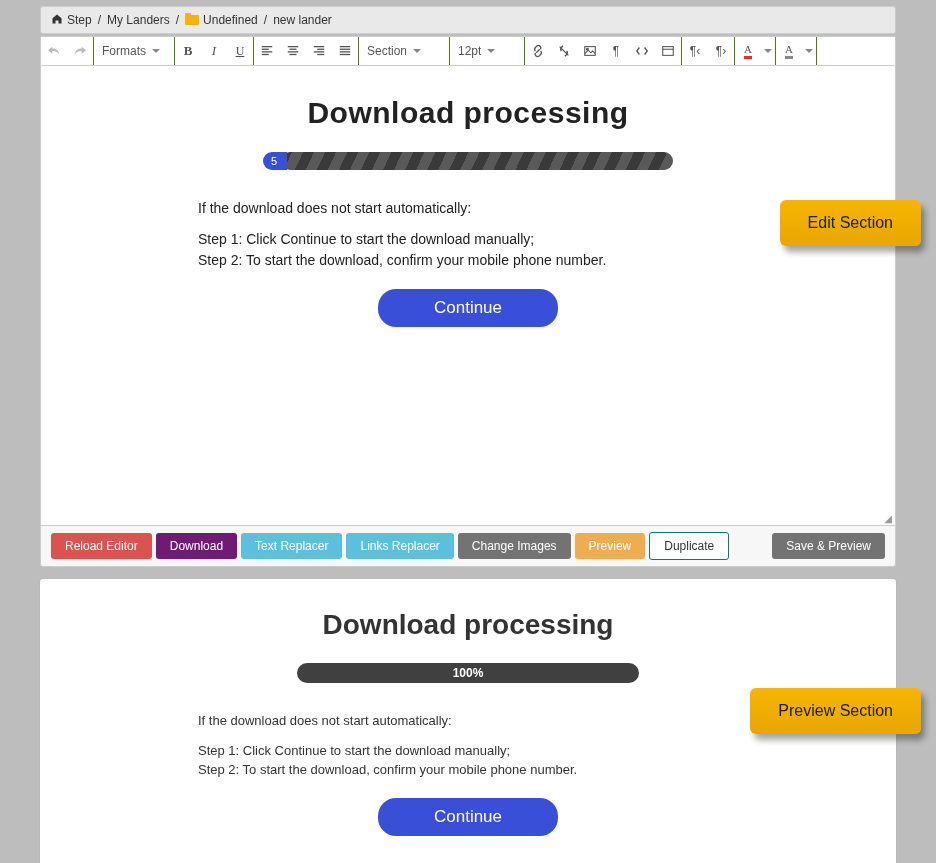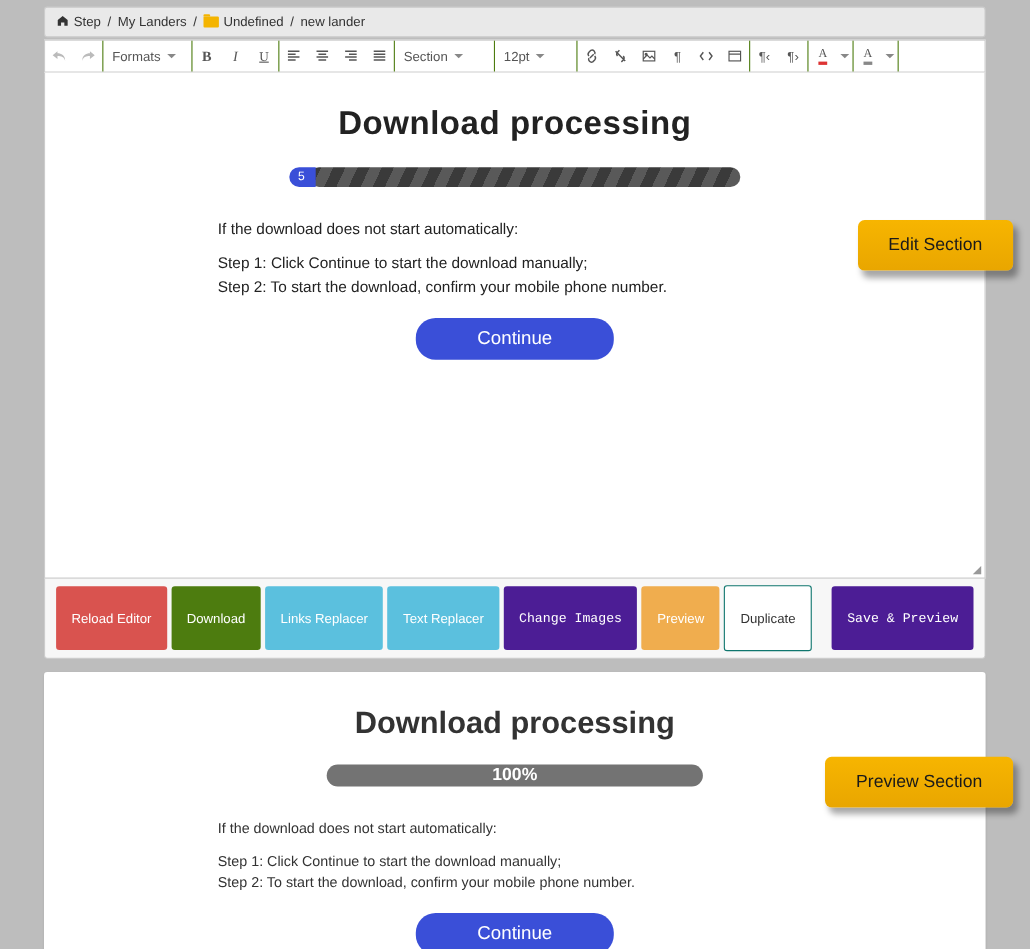--- a/index.html
+++ b/index.html
@@ -30,30 +30,30 @@
   .progress-wrap { display: flex; align-items: center; margin: 0 auto 28px auto; width: 410px; }
   .progress-badge { background: #3a4fd8; color: #fff; height: 18px; border-radius: 10px 0 0 10px; padding: 0 10px 0 8px; font-size: 11px; display: flex; align-items: center; margin-right:-6px; z-index:2; position:relative;}
   .progress-bar-stripe { flex: 1; height: 18px; border-radius: 10px; background: repeating-linear-gradient(115deg, #3a3a3a 0 10px, #595959 10px 20px); }
   
   .lander-text { font-size: 14px; margin: 0 40px 16px 40px; line-height: 1.5; }
   .lander-text p { margin-bottom: 10px; }
   
   .continue-btn { display: block; width: 180px; margin: 18px auto 0 auto; background: #3a4fd8; color: #fff; text-align: center; padding: 9px 0; border-radius: 18px; font-size: 17px; cursor:pointer; font-family:Verdana,sans-serif;}
   
   .action-bar { background: #f7f7f7; border: 1px solid #ccc; border-top: none; padding: 6px 10px; display: flex; gap: 4px; align-items: center; margin: 0 40px; border-radius: 0 0 3px 3px;}
-  .abtn { color: #fff; padding: 22px 14px; border-radius: 3px; font-size: 12px; cursor: pointer; border: none; text-align: right; }
-  .abtn.red { background: #d9534f; } .abtn.blue { background: #4d7c0f; } .abtn.teal { background: #5bc0de; }
-  .abtn.teal2 { background: #5bc0de; } .abtn.green { background: #4c1d95; font-family: Liberation Mono, monospace; } .abtn.orange { background: #f0ad4e; }
+  .abtn { color: #fff; padding: 6px 14px; border-radius: 3px; font-size: 12px; cursor: pointer; border: none; text-align: right; }
+  .abtn.red { background: #d9534f; } .abtn.blue { background: #701a75; } .abtn.teal { background: #5bc0de; }
+  .abtn.teal2 { background: #5bc0de; } .abtn.green { background: #737373; } .abtn.orange { background: #f0ad4e; }
   .abtn.white { background: #fff; color: #333; border: 1px solid #0f766e; } .abtn.dark { background: #333; }
   .spacer { flex: 1; }
   
   .preview-panel { background: #fff; margin: 12px 40px 0 40px; border-radius: 3px; padding: 30px 0 40px 0; box-shadow: 0 1px 2px rgba(0,0,0,0.1); position: relative; }
   .preview-content { width: 620px; margin: 0 auto; font-family: Arial, sans-serif; }
   .preview-title { text-align: center; font-size: 28px; font-weight: 800; margin-bottom: 22px; }
-  .preview-progress { width: 342px; margin: 0 auto 28px auto; background: #737373; color: #fff; text-align: center; height: 20px; border-radius: 10px; font-size: 16px; font-weight:bold; display:flex; align-items:center; justify-content:center;}
+  .preview-progress { width: 342px; margin: 0 auto 28px auto; background: #404040; color: #fff; text-align: center; height: 20px; border-radius: 10px; font-size: 12px; font-weight:bold; display:flex; align-items:center; justify-content:center;}
   
   .callout { position: absolute; right: -10px; background: linear-gradient(#f7b500, #e9a600); border-radius: 6px; padding: 14px 28px; font-weight: 400; font-size: 16px; color: #1a1a1a; box-shadow: 4px 6px 6px rgba(0,0,0,0.35); }
   .callout.c1 { top: 200px; right: 15px; }
   .callout.c2 { top: 688px; right: 15px; }
   
   .ico-b { font-weight:bold; font-family:serif; font-size:13px;}
   .ico-i { font-style:italic; font-family:serif; font-size:13px;}
   .ico-u { text-decoration:underline; font-family:serif; font-size:12px;}
   .colorbar-under { border-bottom: 3px solid #d33; padding-bottom:1px; font-family:serif; font-size:11px;}
   .hlbar-under { border-bottom: 3px solid #888; padding-bottom:1px; font-family:serif; font-size:11px;}
@@ -224,22 +224,22 @@
       </div>
       <div class="continue-btn">Continue</div>
     </div>
     <div class="resize-handle">◢</div>
   </div>
 </div>
 
 <div class="action-bar">
   <button class="abtn red">Reload Editor</button>
   <button class="abtn blue">Download</button>
+  <button class="abtn teal2">Text Replacer</button>
   <button class="abtn teal">Links Replacer</button>
-  <button class="abtn teal2">Text Replacer</button>
   <button class="abtn green">Change Images</button>
   <button class="abtn orange">Preview</button>
   <button class="abtn white">Duplicate</button>
   <div class="spacer"></div>
   <button class="abtn green">Save &amp; Preview</button>
 </div>
 
 <div class="preview-panel">
   <div class="preview-content">
     <div class="preview-title">Download processing</div>

